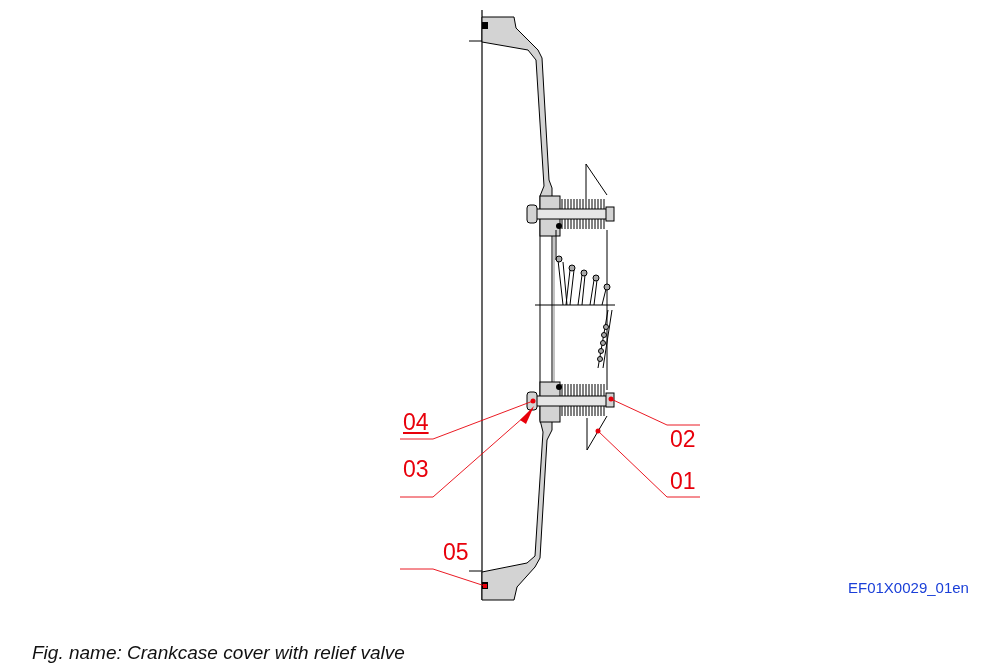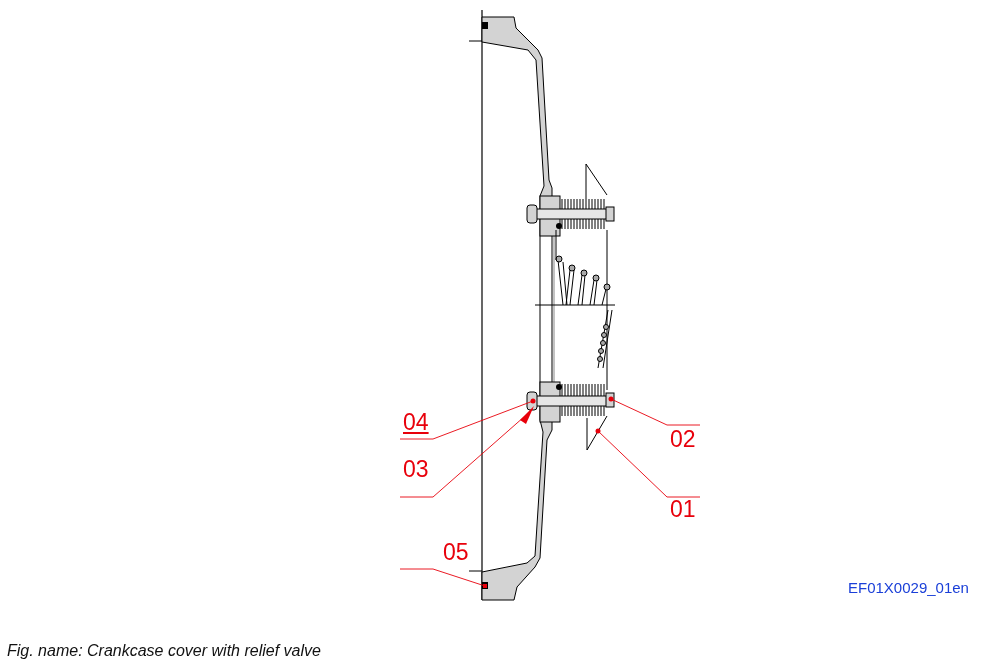--- a/index.html
+++ b/index.html
@@ -1,20 +1,20 @@
 <!DOCTYPE html>
 <html><head>
 <meta charset="utf-8">
 <style>
   html, body { margin: 0; padding: 0; background: #ffffff; }
   body { width: 986px; height: 670px; position: relative; overflow: hidden; font-family: "Liberation Sans", sans-serif; }
   #drawing { position: absolute; left: 0; top: 0; }
   .callout-label { position: absolute; font-family: "Liberation Sans", sans-serif; font-size: 23px; color: #e8000b; line-height: 1; }
   #fig-code { position: absolute; left: 848px; top: 579px; font-size: 15px; color: #1a3fd8; font-family: "Liberation Sans", sans-serif; }
-  #fig-caption { position: absolute; left: 7px; top: 642px; font-size: 16px; font-style: italic; color: #111; font-family: "Liberation Sans", sans-serif; }
+  #fig-caption { position: absolute; left: 32px; top: 642px; font-size: 19px; font-style: italic; color: #111; font-family: "Liberation Sans", sans-serif; }
 </style>
 </head>
 <body>
 
 <svg id="drawing" width="986" height="670" viewBox="0 0 986 670" xmlns="http://www.w3.org/2000/svg">
 
   <line x1="482" y1="10" x2="482" y2="600" stroke="#000" stroke-width="1.2"></line>
   <line x1="469" y1="41" x2="482" y2="41" stroke="#000" stroke-width="1"></line>
   <line x1="469" y1="571" x2="482" y2="571" stroke="#000" stroke-width="1"></line>
 
@@ -157,16 +157,16 @@
     <polygon points="534,406 520,420 526,424"></polygon>
     <circle cx="611" cy="399" r="2.5"></circle>
     <circle cx="598" cy="431" r="2.5"></circle>
   </g>
 </svg>
 
 <div class="callout-label" style="left:403px; top:411px;text-decoration:underline;">04</div>
 <div class="callout-label" style="left:403px; top:458px;">03</div>
 <div class="callout-label" style="left:403px; top:541px;margin-left:40px;">05</div>
 <div class="callout-label" style="left:670px; top:396px;margin-top:32px;">02</div>
-<div class="callout-label" style="left:670px; top:470px;margin-top:28px;">01</div>
+<div class="callout-label" style="left:670px; top:470px;">01</div>
 
 <div id="fig-code">EF01X0029_01en</div>
 <div id="fig-caption">Fig. name: Crankcase cover with relief valve</div>
 
 </body></html>

